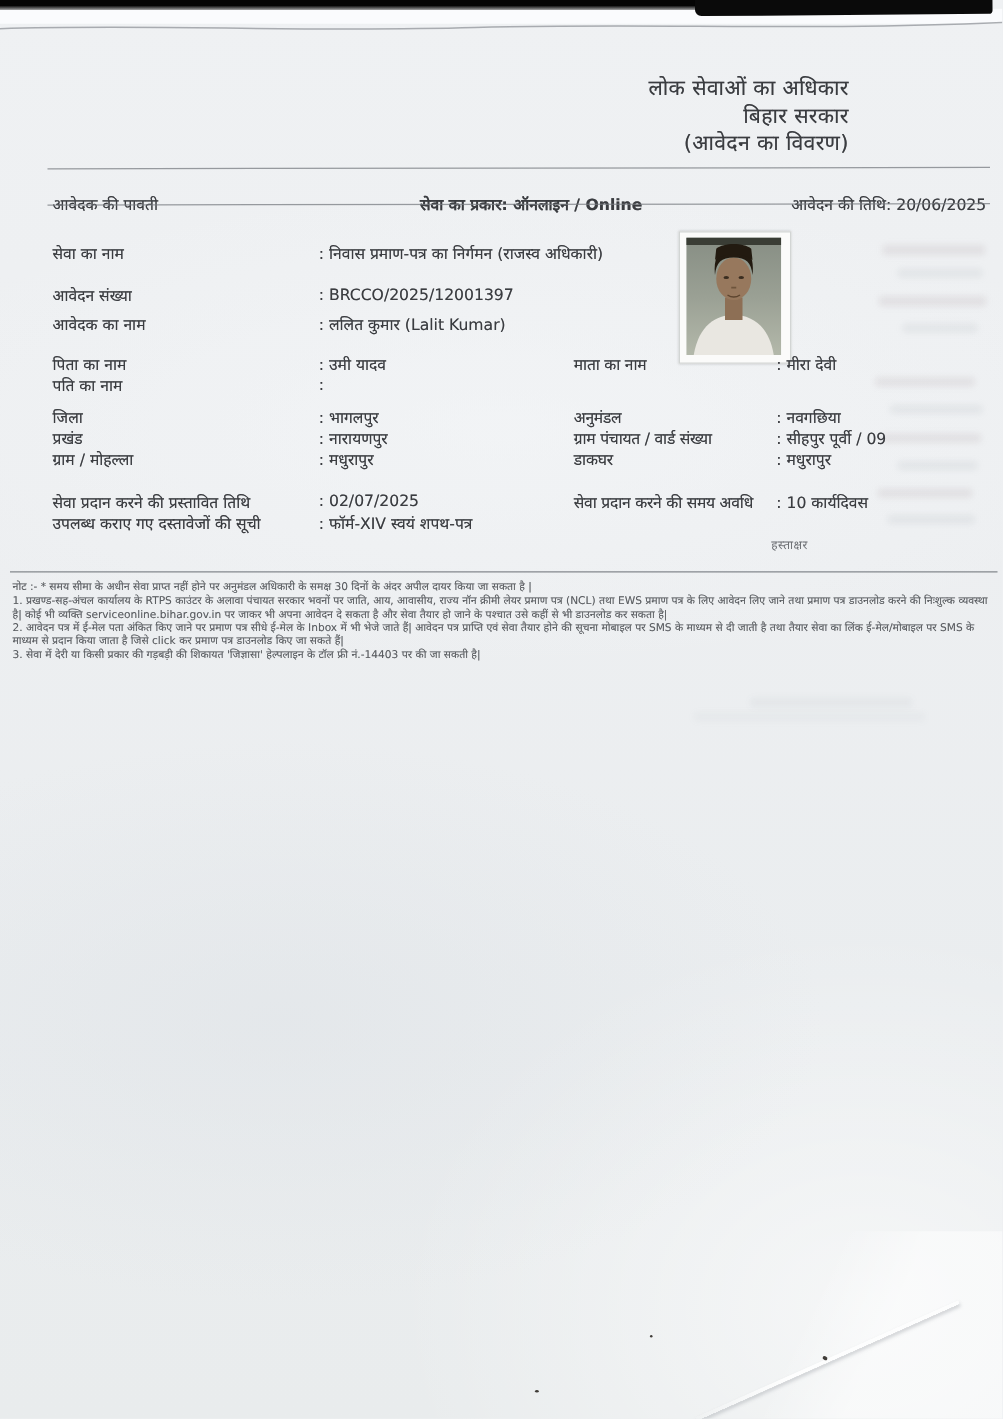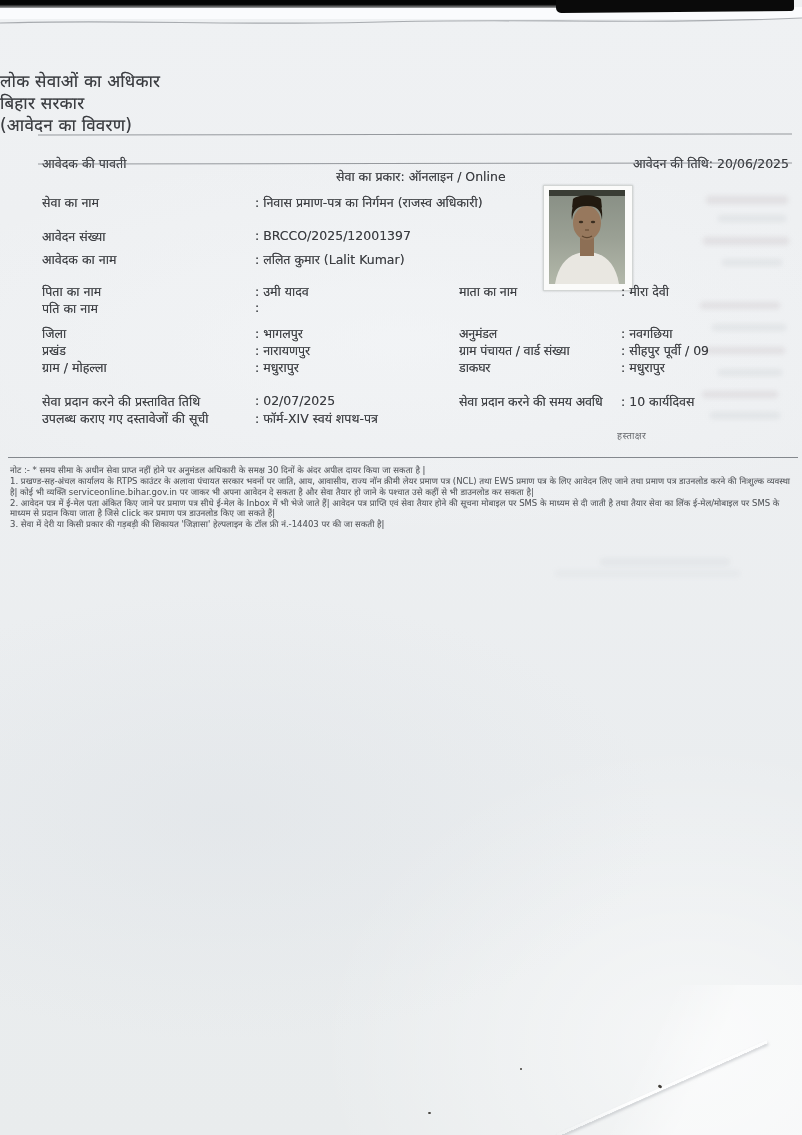--- a/index.html
+++ b/index.html
@@ -23,25 +23,25 @@
     background:linear-gradient(180deg,#050505 55%,rgba(5,5,5,.35));}
   .scan-edge-topright{position:absolute;top:-2px;left:556px;width:238px;height:14px;z-index:5;
     background:#0a0a0a;border-radius:0 0 3px 5px;transform:rotate(-.45deg);}
   
   .rule{position:absolute;height:1.4px;background:rgba(120,124,130,.75);z-index:1;}
   #rule1{top:134px;left:38px;width:754px;transform:rotate(-.08deg);}
   #rule2{top:163px;left:38px;width:754px;transform:rotate(-.08deg);}
   #rule3{top:457px;left:8px;width:790px;background:rgba(105,110,116,.8);}
   
   .ink{color:#3a3c40;text-shadow:0 0 .5px rgba(58,60,64,.5);white-space:nowrap;}
-  #header{position:absolute;top:70px;left:0;width:679px;text-align:left;z-index:1;}
+  #header{position:absolute;top:60px;left:0;width:679px;text-align:right;z-index:1;}
   #header div{font-size:17px;line-height:22px;letter-spacing:.2px;}
   .meta{position:absolute;top:155px;font-size:12.5px;z-index:1;}
   #meta-left{left:42px;}
-  #meta-center{left:336px;font-weight:normal;margin-top:13px;}
+  #meta-center{left:336px;font-weight:bold;}
   #meta-right{right:13px;}
   .row{position:absolute;left:0;width:802px;height:17px;z-index:1;padding-left:48px;}
   .row span{position:absolute;font-size:12.5px;}
   .ll{left:42px;}
   .lv{left:255px;}
   .rl{left:459px;letter-spacing:-.2px;}
   .rv{left:621px;}
   
   #photo{position:absolute;left:543px;top:185px;width:88px;height:104px;z-index:1;
     background:#fbfbfa;border:1px solid #d2d5d4;box-shadow:0 0 2px rgba(120,125,130,.4);}

